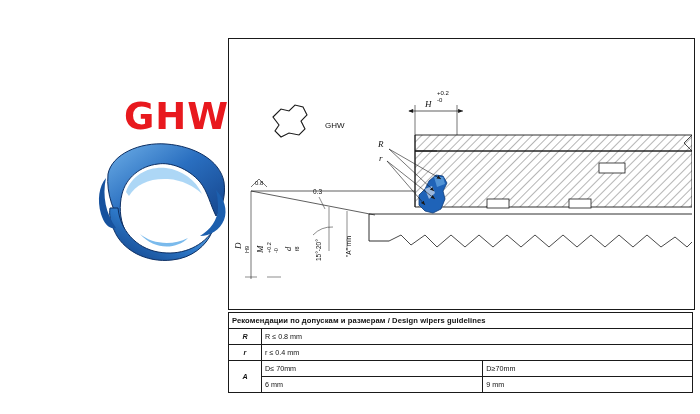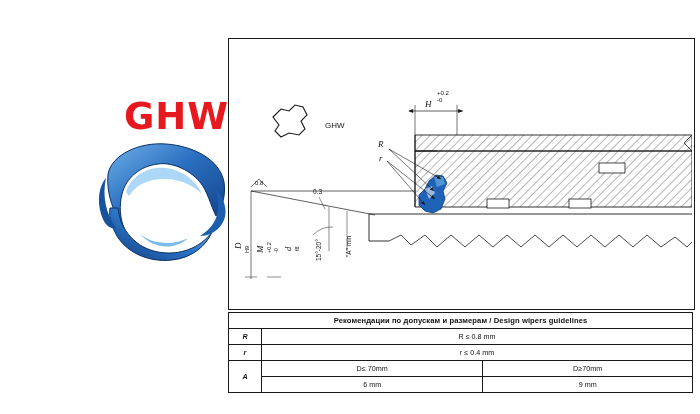--- a/index.html
+++ b/index.html
@@ -67,21 +67,20 @@
     left: 228px;
     top: 312px;
     width: 465px;
     border-collapse: collapse;
     font-size: 7.2px;
     color: #111111;
   }
   .guidelines-table td {
     border: 1px solid #1a1a1a;
     padding: 2px 3px;
-    text-align: center;
     vertical-align: middle;
     height: 11px;
   }
   .guidelines-table .title-cell {
     font-weight: bold;
     font-size: 7.6px;
     letter-spacing: 0.1px;
   }
   .guidelines-table .label-cell {
     width: 26px;

